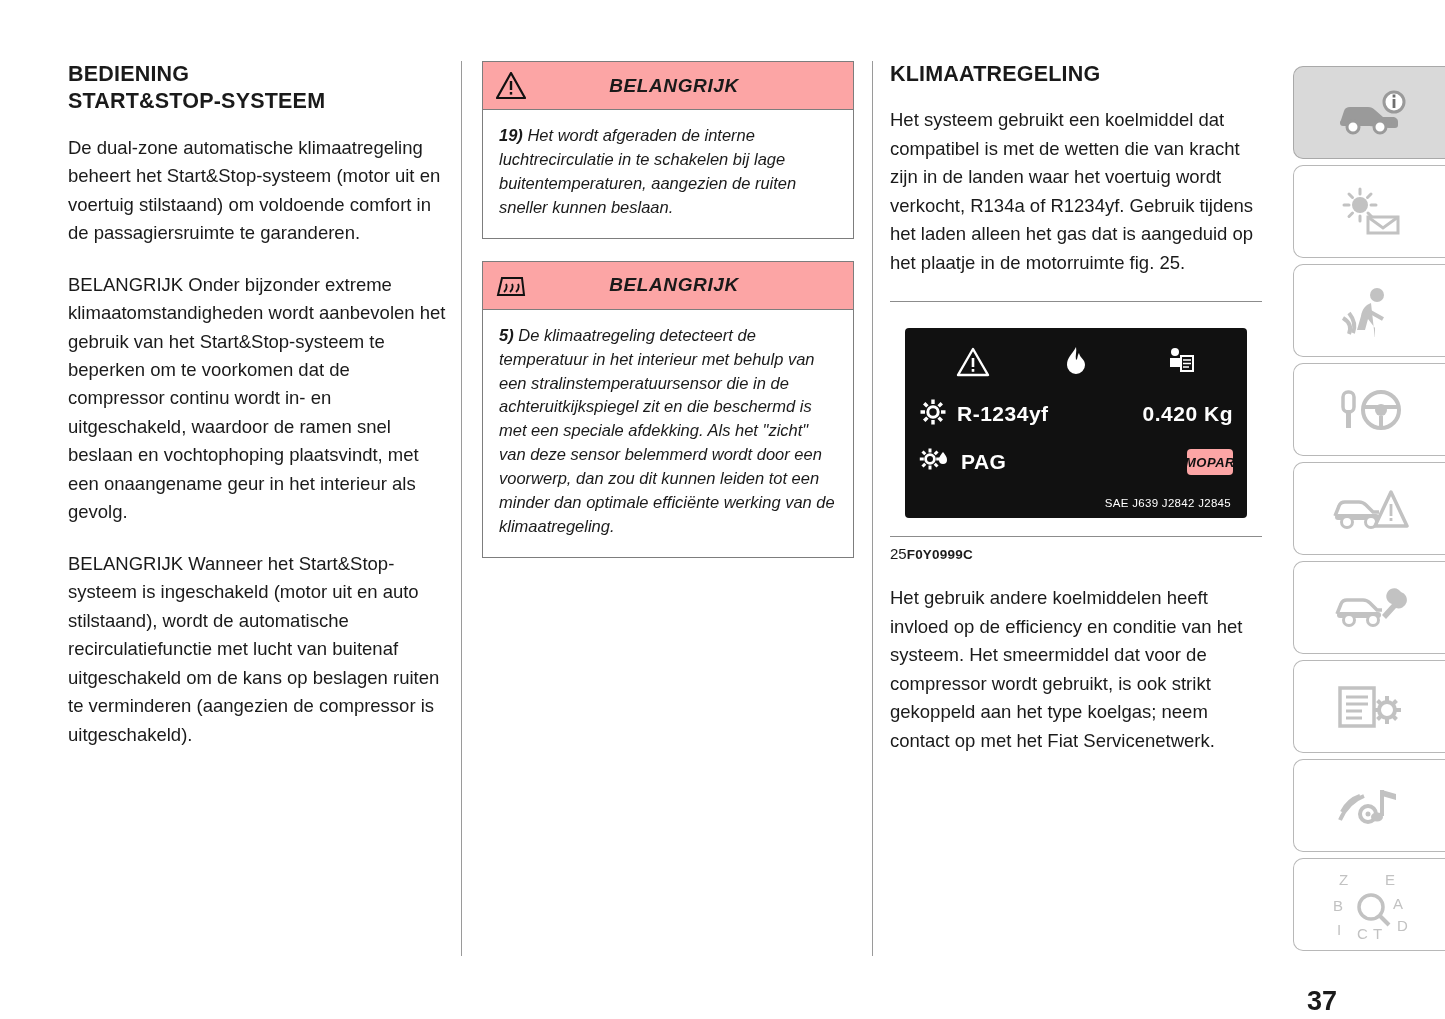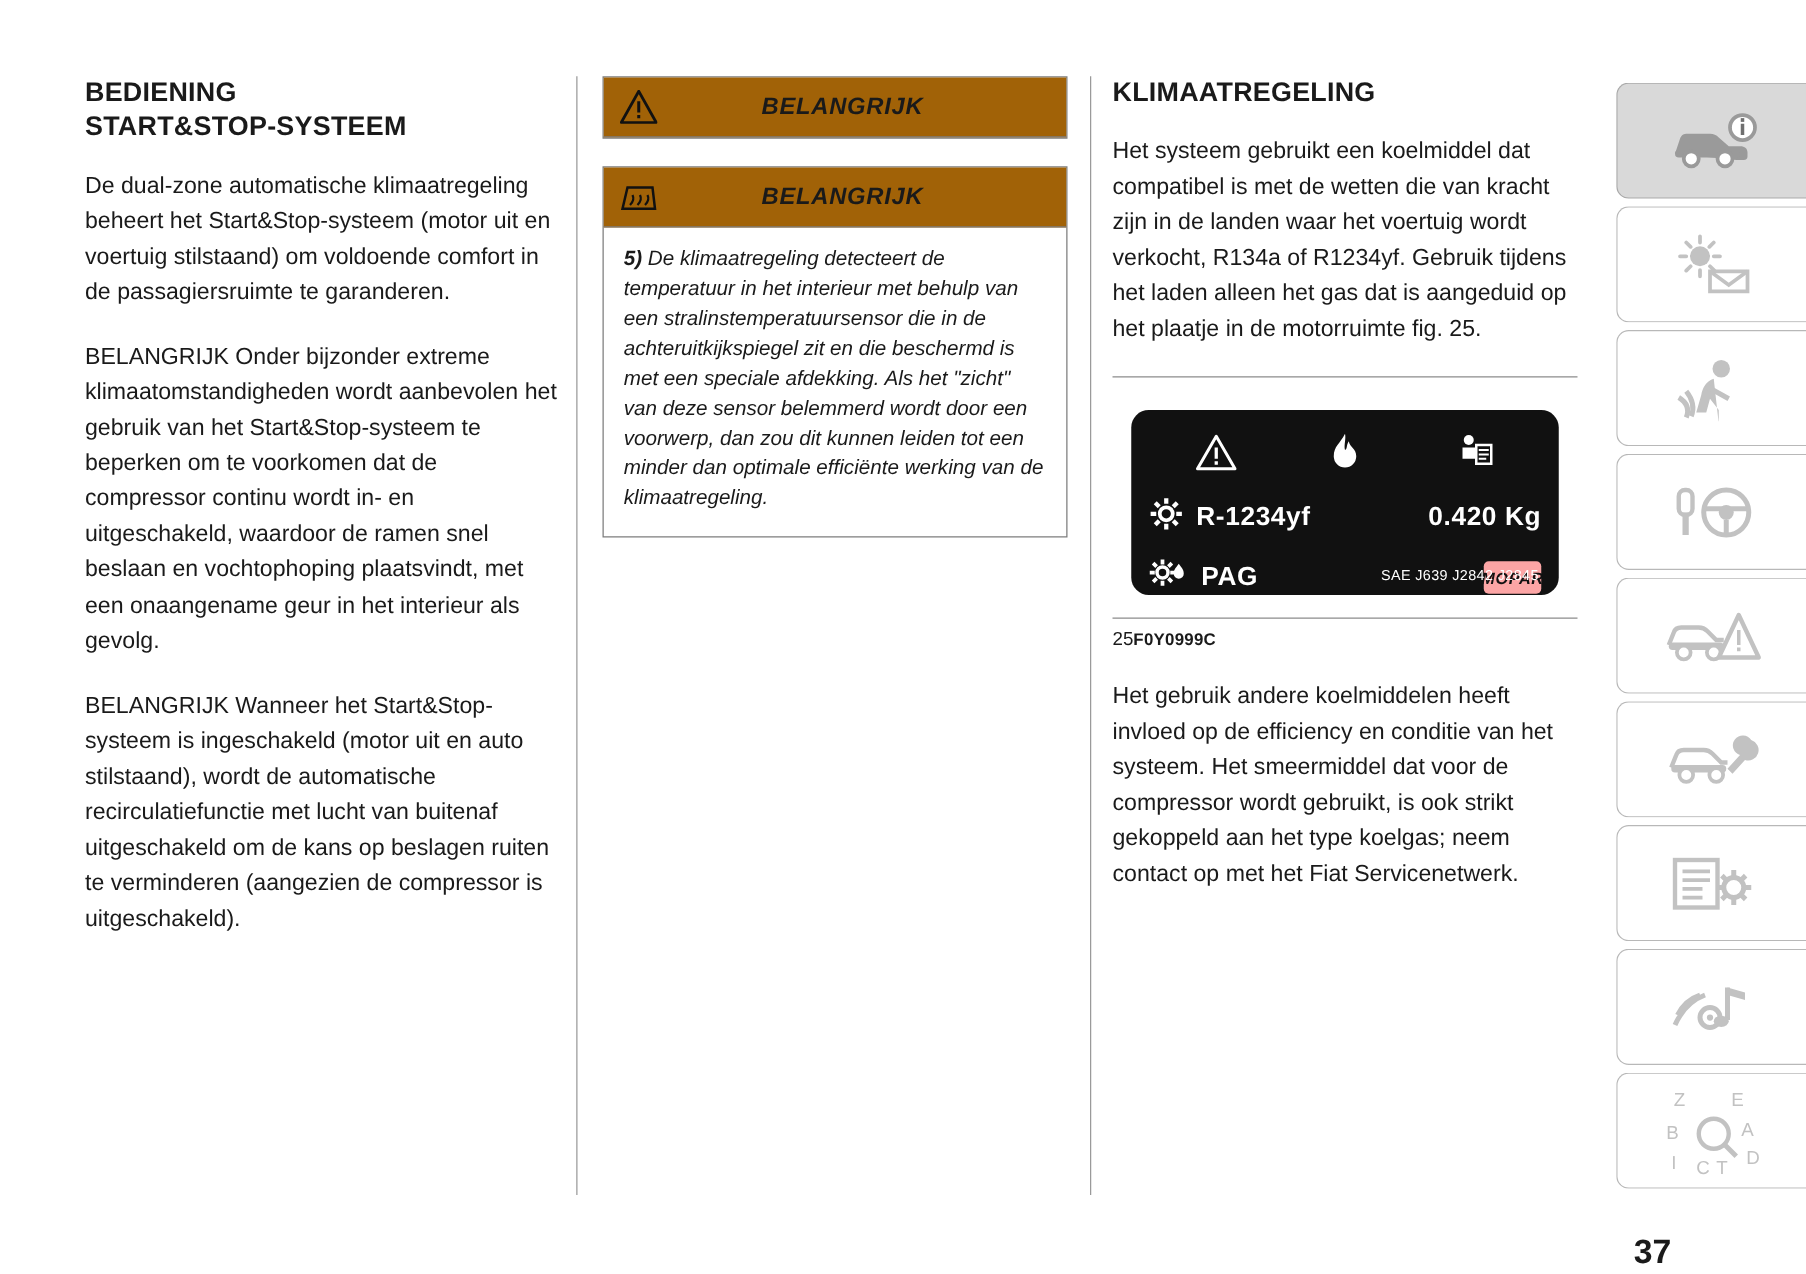--- a/index.html
+++ b/index.html
@@ -57,21 +57,21 @@
     color: #1a1a1a;
   }
   p.body:last-child { margin-bottom: 0; }
 
   
   .warn-box {
     margin-bottom: 22px;
     border: 1px solid #7d7d7d;
   }
   .warn-head {
-    background: #a16207;
+    background: #fca5a5;
     height: 47px;
     display: flex;
     align-items: center;
     border-bottom: 1px solid #7d7d7d;
   }
   .warn-icon-wrap {
     width: 56px;
     display: flex;
     align-items: center;
     justify-content: center;
@@ -98,23 +98,23 @@
   .fig-rule {
     border-top: 1px solid #8c8c8c;
     margin: 24px 0 26px 0;
   }
   .fig-wrap {
     display: flex;
     justify-content: center;
   }
   .label-plate {
     width: 342px;
-    height: 148px;
+    height: 190px;
     background: #111111;
-    border-radius: 14px;
+    border-radius: 4px;
     position: relative;
     box-sizing: border-box;
     padding: 10px 14px;
   }
   .plate-top {
     display: flex;
     align-items: center;
     justify-content: space-around;
     height: 52px;
   }
@@ -224,20 +224,23 @@
     <div class="warn-box">
       <div class="warn-head">
         <span class="warn-icon-wrap">
           <svg width="30" height="27" viewBox="0 0 30 27">
             <path d="M15 1 L29 26 L1 26 Z" fill="none" stroke="#111" stroke-width="2.2" stroke-linejoin="round"></path>
             <rect x="13.8" y="9" width="2.4" height="9" fill="#111"></rect>
             <rect x="13.8" y="20" width="2.4" height="2.6" fill="#111"></rect>
           </svg>
         </span>
         <span class="warn-title">BELANGRIJK</span>
+      </div>
+      <div class="warn-body">
+        <b>19)</b><span> Het wordt afgeraden de interne luchtrecirculatie in te schakelen bij lage buitentemperaturen, aangezien de ruiten sneller kunnen beslaan.</span>
       </div>
     </div>
 
     <div class="warn-box">
       <div class="warn-head">
         <span class="warn-icon-wrap">
           <svg width="32" height="27" viewBox="0 0 32 27">
             <path d="M3 23 L7 6 L27 6 L29 23 Z" fill="none" stroke="#111" stroke-width="2"></path>
             <path d="M9 20 q4 -4 2 -8 M15 20 q4 -4 2 -8 M21 20 q4 -4 2 -8" fill="none" stroke="#111" stroke-width="1.8"></path>
           </svg>

